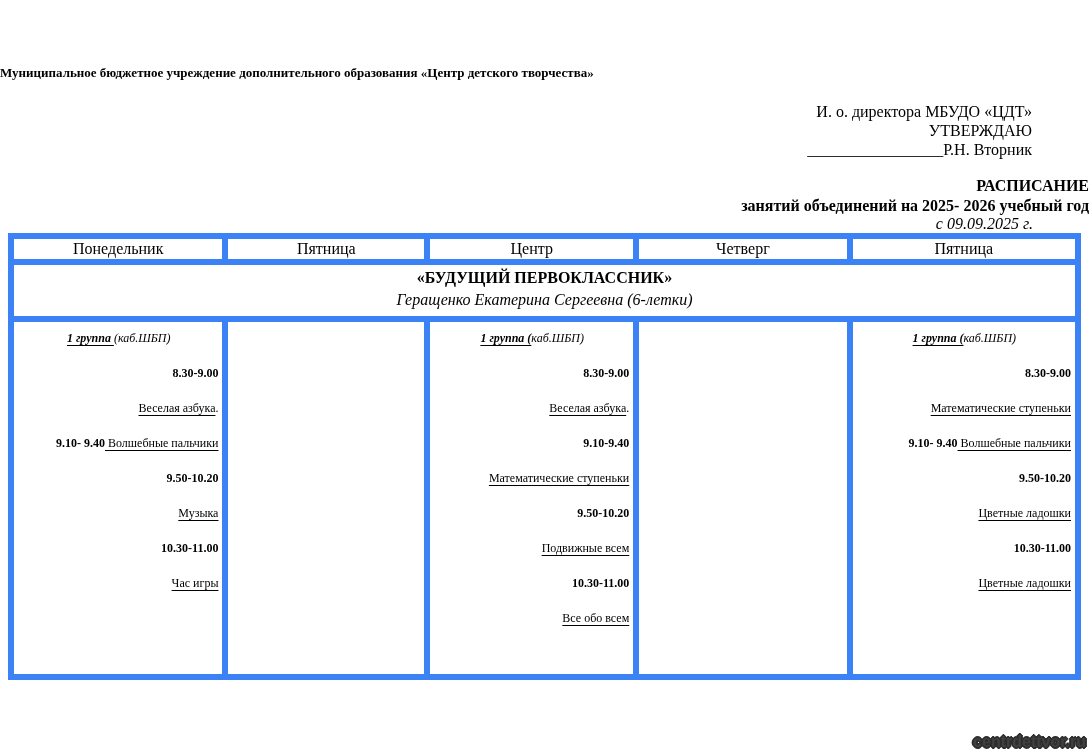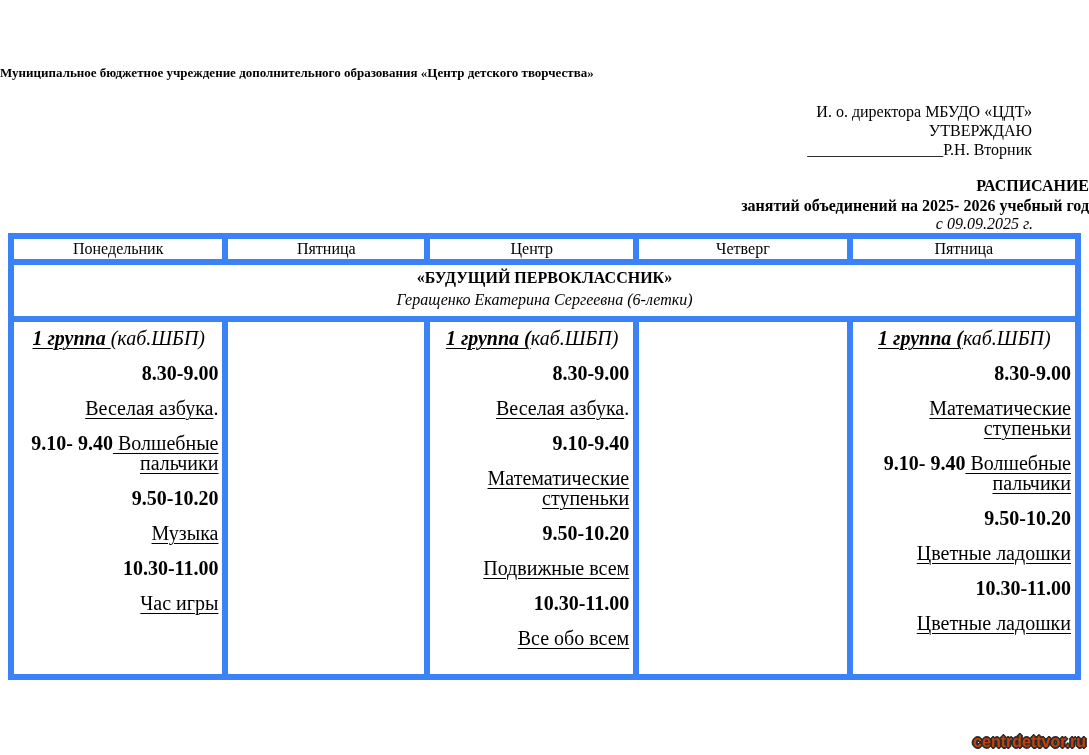--- a/index.html
+++ b/index.html
@@ -74,40 +74,40 @@
   }
   .group-teacher {
     font-style: italic;
     font-size: 16px;
     line-height: 22px;
   }
   td.day-cell {
     vertical-align: top;
     height: 346px;
     padding: 6px 4px 0 5px;
-    font-size: 20px;
+    font-size: 12px;
   }
   p.cell-par {
     margin: 0 0 15px 0;
     line-height: 20px;
     text-align: right;
   }
   p.cell-par.center { text-align: center; }
   .b { font-weight: bold; }
   .i { font-style: italic; }
   .u { text-decoration: underline; text-decoration-thickness: 1px; text-underline-offset: 3px; }
   .watermark {
     position: absolute;
     right: 3px;
     bottom: 4px;
     font-family: "Liberation Sans", sans-serif;
     font-weight: bold;
     font-size: 16px;
     letter-spacing: 0px;
-    color: #c2410c;
+    color: #404040;
     text-shadow:
       -1px -1px 0 #2e2e2e, 1px -1px 0 #2e2e2e,
       -1px 1px 0 #2e2e2e, 1px 1px 0 #2e2e2e,
       -2px 0 0 #2e2e2e, 2px 0 0 #2e2e2e,
       0 -2px 0 #2e2e2e, 0 2px 0 #2e2e2e;
   }
 </style>
 </head>
 <body>
 

